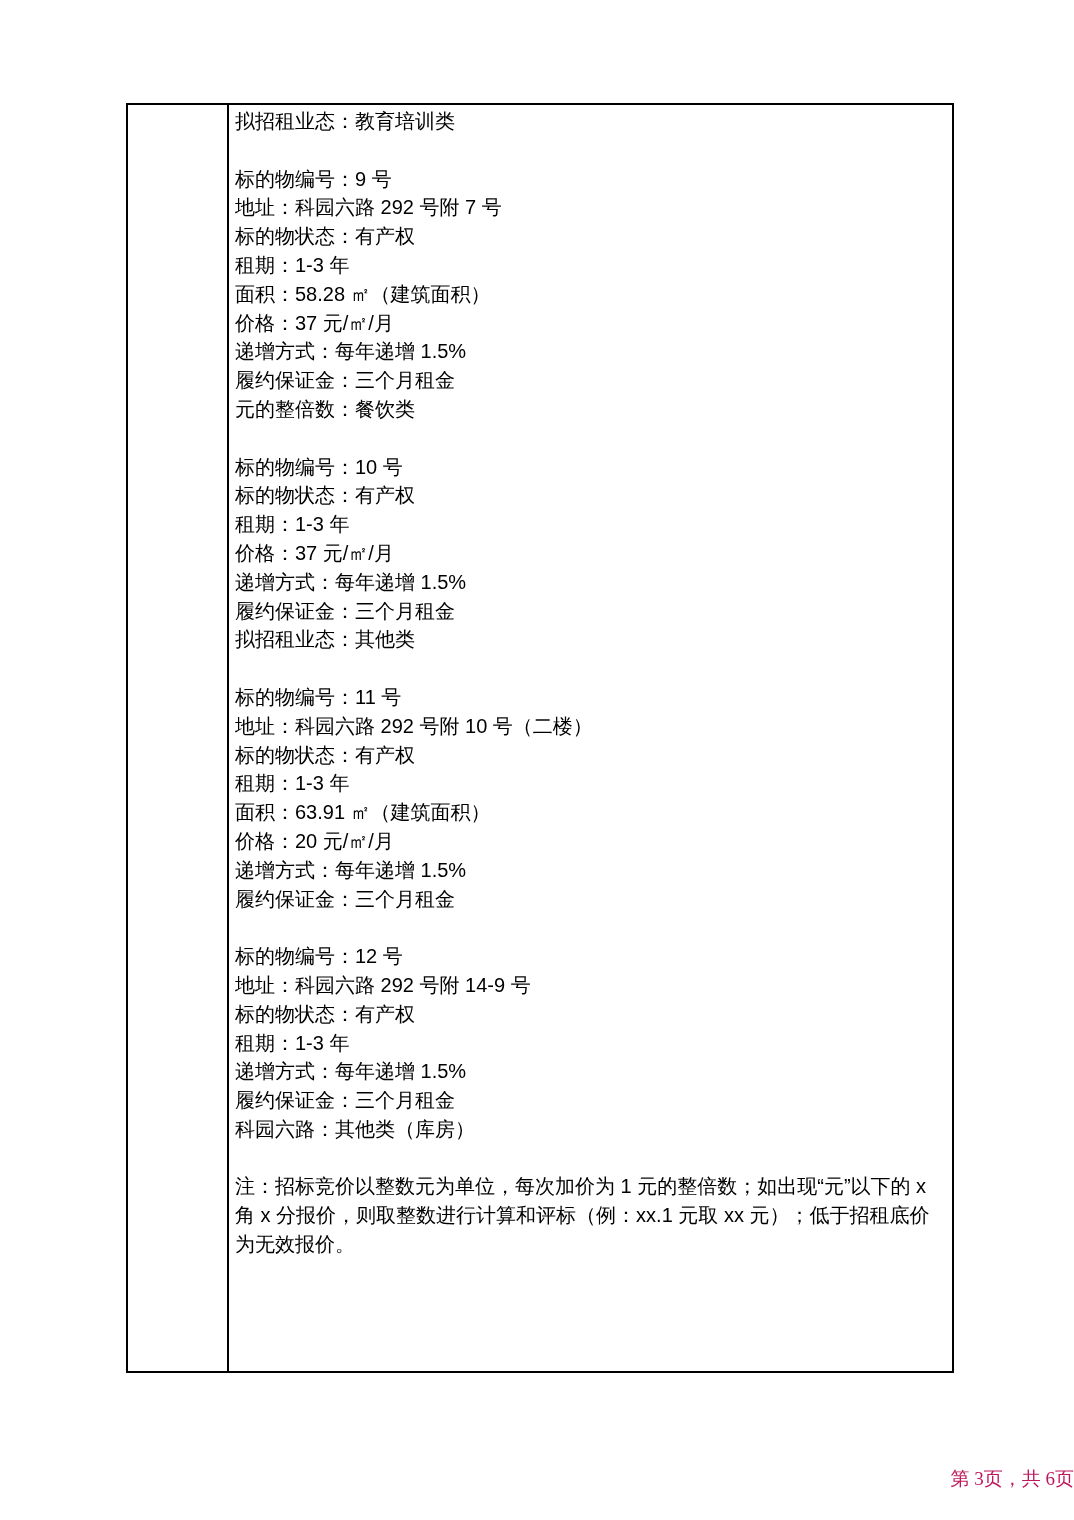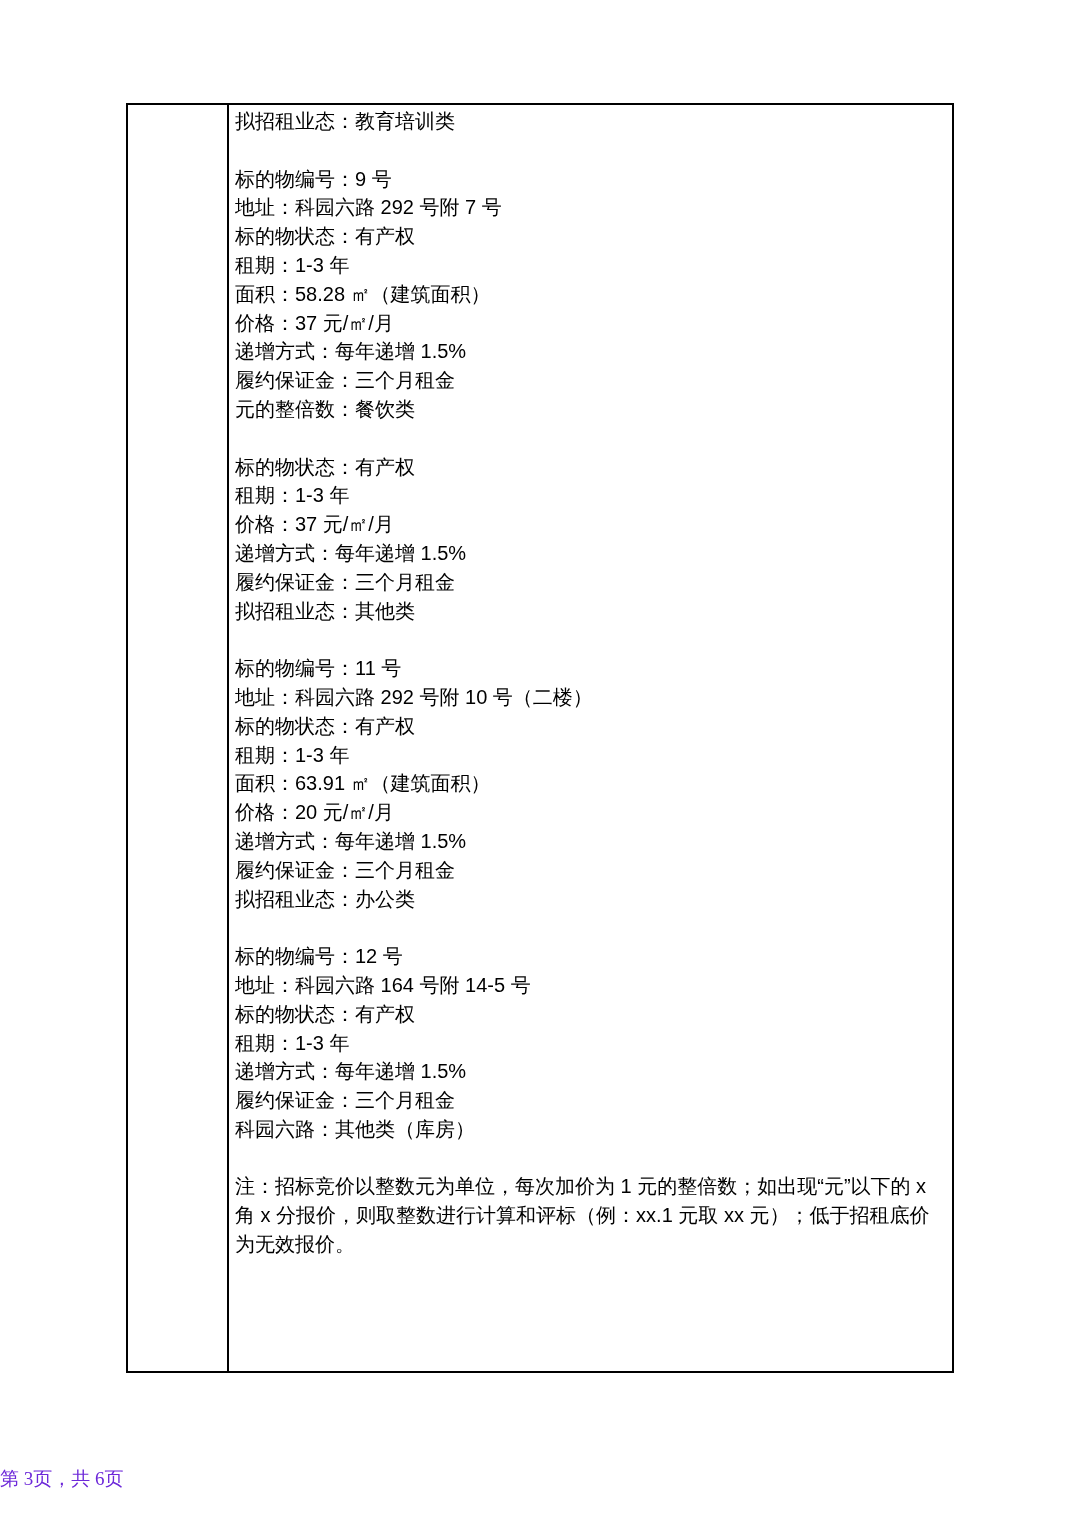--- a/index.html
+++ b/index.html
@@ -42,24 +42,24 @@
   .note {
     margin-top: 28.8px;
     white-space: normal;
     text-align: left;
   }
   .footer {
     position: absolute;
     top: 1466px;
     left: 0;
     width: 100%;
-    text-align: left;
+    text-align: right;
     font-family: "Liberation Serif", "DejaVu Serif", serif;
     font-size: 19px;
-    color: #6d28d9;
+    color: #be185d;
   }
 </style>
 </head>
 <body>
 
 <div class="doc-table">
   <div class="cell-left"></div>
   <div class="cell-right">
     <div class="line">拟招租业态：教育培训类</div>
     <div>
@@ -68,41 +68,41 @@
           <div class="line">地址：科园六路 292 号附 7 号</div>
           <div class="line">标的物状态：有产权</div>
           <div class="line">租期：1-3 年</div>
           <div class="line">面积：58.28 ㎡（建筑面积）</div>
           <div class="line">价格：37 元/㎡/月</div>
           <div class="line">递增方式：每年递增 1.5%</div>
           <div class="line">履约保证金：三个月租金</div>
           <div class="line">元的整倍数：餐饮类</div>
         </div>
         <div class="listing-block">
+          <div class="line">标的物编号：10 号</div>
           <div class="line">标的物状态：有产权</div>
           <div class="line">租期：1-3 年</div>
           <div class="line">价格：37 元/㎡/月</div>
           <div class="line">递增方式：每年递增 1.5%</div>
           <div class="line">履约保证金：三个月租金</div>
           <div class="line">拟招租业态：其他类</div>
         </div>
         <div class="listing-block">
           <div class="line">标的物编号：11 号</div>
           <div class="line">地址：科园六路 292 号附 10 号（二楼）</div>
           <div class="line">标的物状态：有产权</div>
           <div class="line">租期：1-3 年</div>
           <div class="line">面积：63.91 ㎡（建筑面积）</div>
           <div class="line">价格：20 元/㎡/月</div>
           <div class="line">递增方式：每年递增 1.5%</div>
           <div class="line">履约保证金：三个月租金</div>
-          <div class="line">拟招租业态：办公类</div>
         </div>
         <div class="listing-block">
           <div class="line">标的物编号：12 号</div>
-          <div class="line">地址：科园六路 164 号附 14-5 号</div>
+          <div class="line">地址：科园六路 292 号附 14-9 号</div>
           <div class="line">标的物状态：有产权</div>
           <div class="line">租期：1-3 年</div>
           <div class="line">递增方式：每年递增 1.5%</div>
           <div class="line">履约保证金：三个月租金</div>
           <div class="line">科园六路：其他类（库房）</div>
         </div>
       </div>
     <div class="note">注：招标竞价以整数元为单位，每次加价为 1 元的整倍数；如出现“元”以下的 x 角 x 分报价，则取整数进行计算和评标（例：xx.1 元取 xx 元）；低于招租底价为无效报价。</div>
   </div>
 </div>

